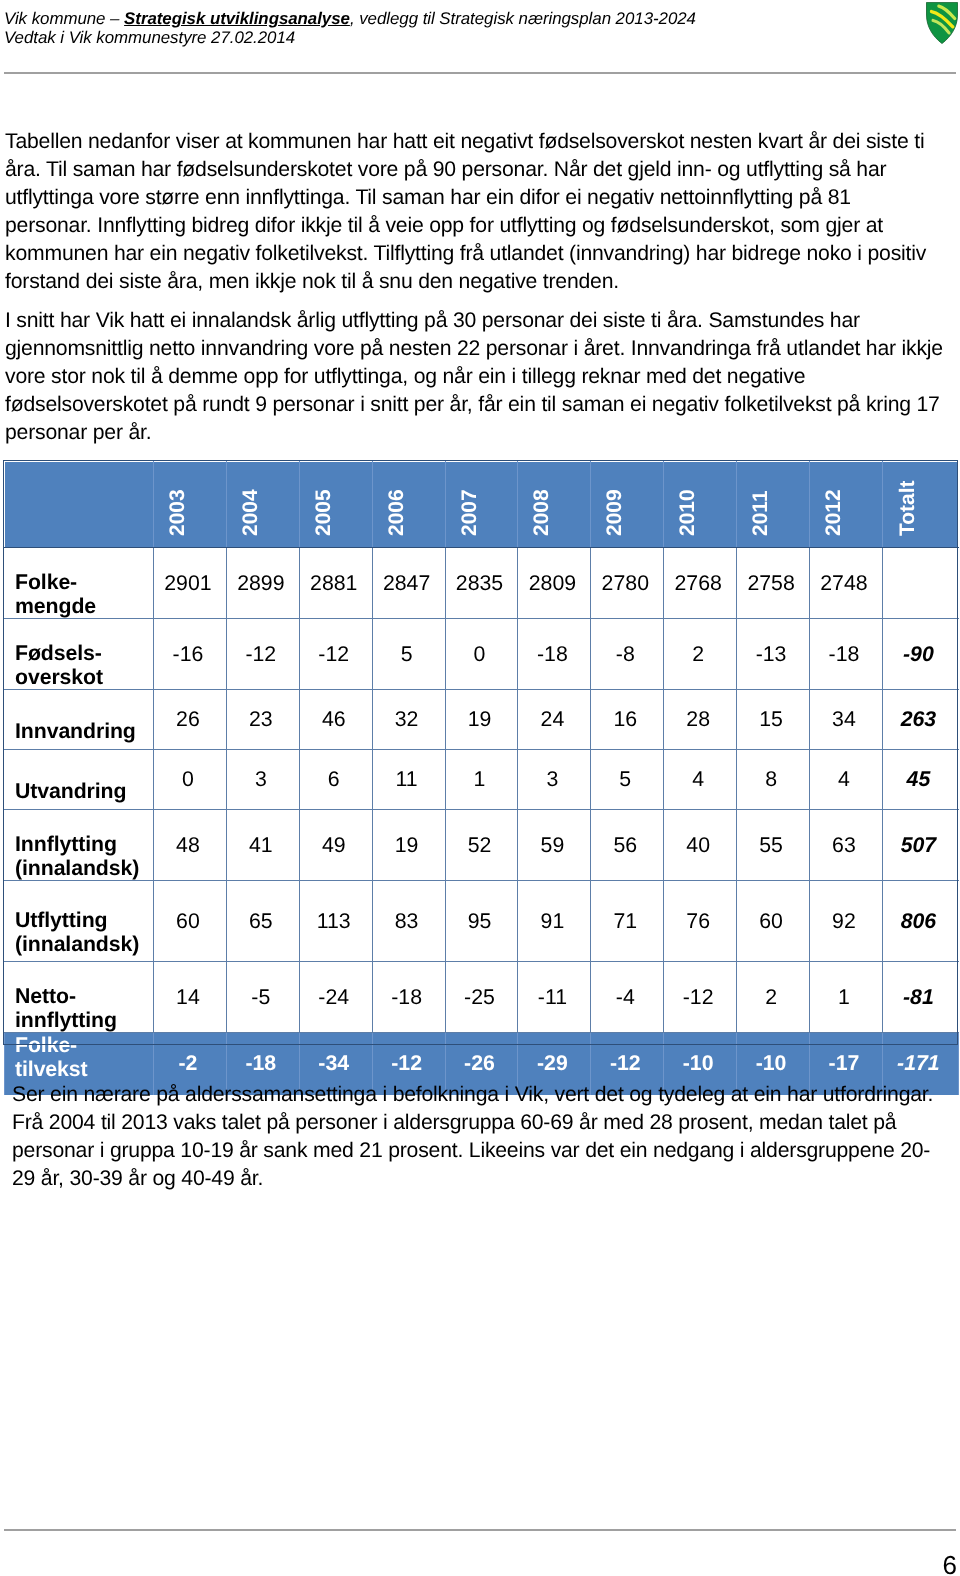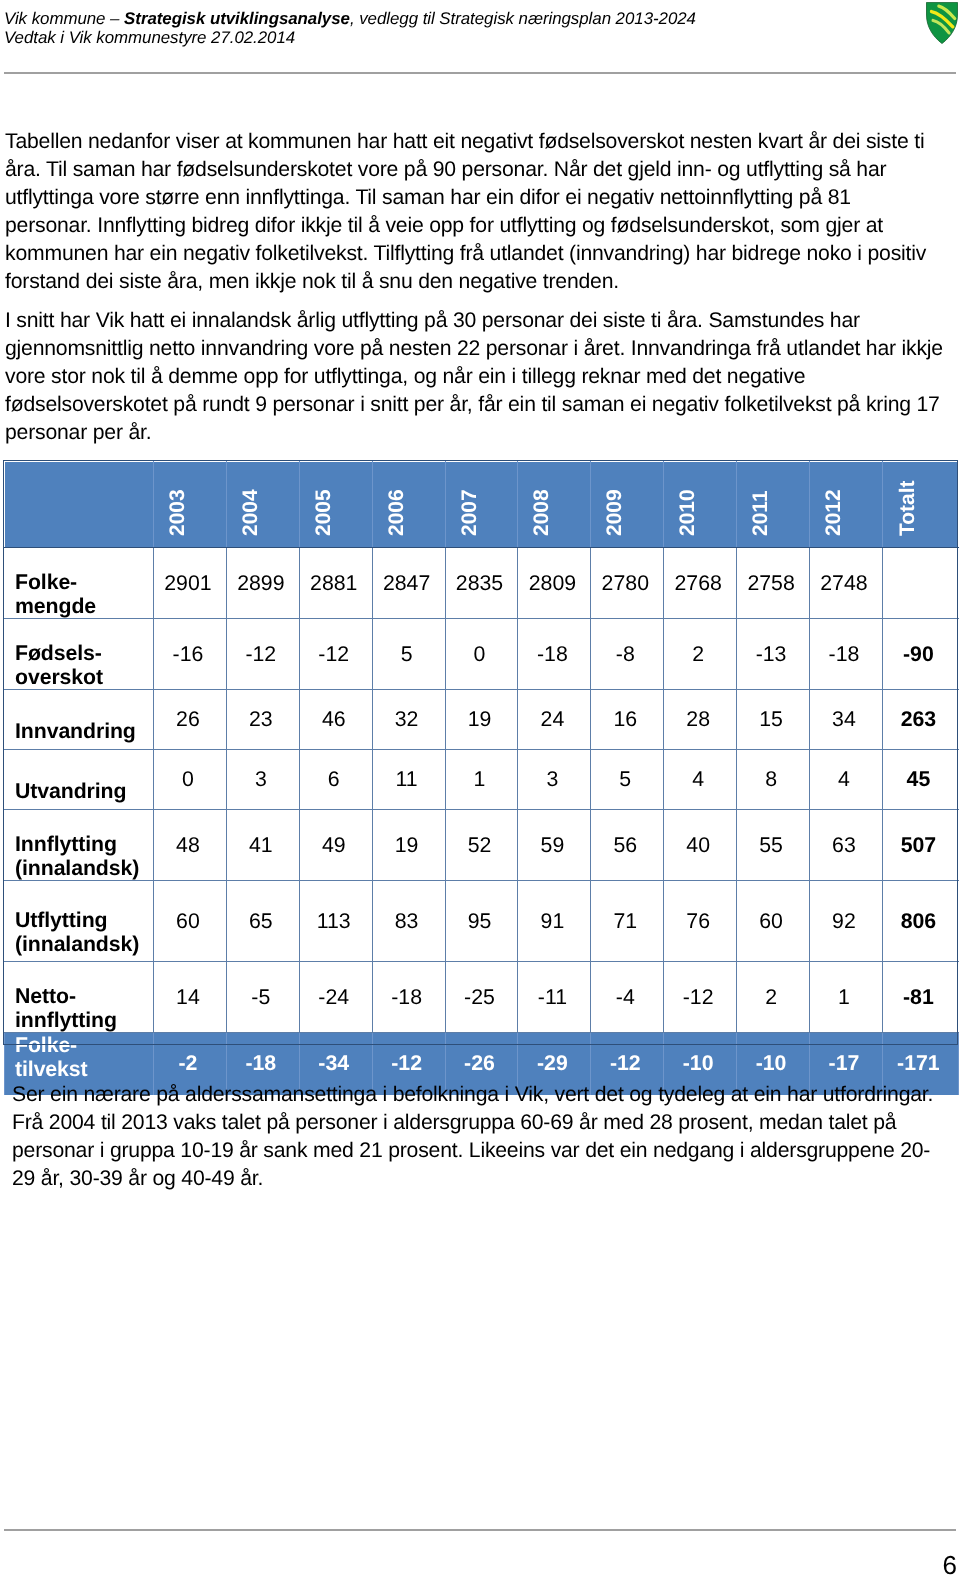--- a/index.html
+++ b/index.html
@@ -1,41 +1,41 @@
 <!DOCTYPE html>
 <html><head>
 <meta charset="utf-8">
 <title>Vik kommune</title>
 <style>
   html,body{margin:0;padding:0;}
   body{width:960px;height:1576px;background:#fff;font-family:"Liberation Sans",sans-serif;color:#000;-webkit-font-smoothing:antialiased;text-rendering:geometricPrecision;}
   .page{position:relative;width:960px;height:1576px;overflow:hidden;}
   
   .hdr{position:absolute;left:4px;top:10px;width:920px;font-style:italic;font-size:16.9px;line-height:18.8px;color:#000;letter-spacing:-0.05px;}
-  .hdr b{font-weight:bold;}
+  .hdr b{font-weight:bold;text-decoration:underline;}
   .hdr-rule{position:absolute;left:4px;top:71.5px;width:952px;height:2.6px;background:#a0a0a0;}
   .logo{position:absolute;left:926px;top:2px;width:32px;height:42px;line-height:0;}
   
   .para{position:absolute;font-size:21.2px;line-height:28.05px;letter-spacing:-0.2px;color:#000;text-align:left;}
   
   table.t{position:absolute;left:4px;top:461px;width:953px;border-collapse:collapse;table-layout:fixed;}
   .tbox{position:absolute;left:3.4px;top:460.4px;width:954.2px;height:584.2px;border:1.6px solid #2e4f79;box-sizing:border-box;pointer-events:none;}
   table.t tr > td:first-child, table.t tr > th:first-child{border-left-color:transparent;}
   table.t tr > td:last-child, table.t tr > th:last-child{border-right-color:transparent;}
   table.t thead tr th{border-top-color:transparent;}
   table.t tbody tr:last-child td{border-bottom-color:transparent;}
   table.t td,table.t th{padding:0;margin:0;border:1px solid #5d7ea8;}
   table.t thead th{background:#4f81bd;height:85px;vertical-align:bottom;position:relative;}
   .yr{position:absolute;left:0;top:0;width:100%;height:100%;display:block;}
   .yr > i{position:absolute;left:50%;bottom:11.5px;transform:rotate(-90deg) translate(0,-2.5px);
       transform-origin:left bottom;
       white-space:nowrap;color:#fff;font-weight:bold;font-size:21px;line-height:1;font-style:normal;}
   table.t td.lbl{font-weight:bold;font-size:21.3px;line-height:24px;padding:22px 0 0 10px;color:#000;background:#fff;vertical-align:middle;letter-spacing:-0.1px;}
   table.t td.num{text-align:center;font-size:21.3px;color:#000;background:#fff;padding-right:4px;}
-  table.t td.num.tot{font-weight:bold;}
+  table.t td.num.tot{font-weight:bold;font-style:italic;}
   table.t tr.hl td{background:#4f81bd;color:#fff;font-weight:bold;border-color:#6d95cb;}
   table.t tr.hl td.lbl{vertical-align:top;padding-top:0px;}
   table.t thead th{border-color:#6d95cb;border-bottom-color:#2e4f79;border-bottom-width:1.6px;}
   .foot-rule{position:absolute;left:4px;top:1528.6px;width:952px;height:2.6px;background:#a0a0a0;}
   .pageno{position:absolute;left:900px;width:57px;text-align:right;top:1552px;font-size:26px;line-height:26px;color:#000;}
 </style>
 </head>
 <body>
 
 <div class="page">

